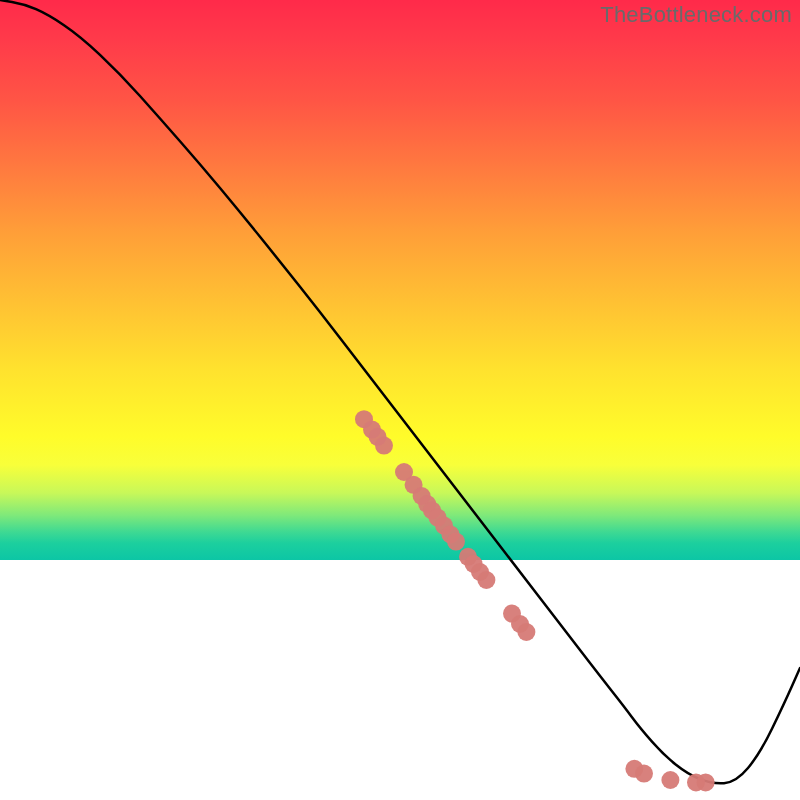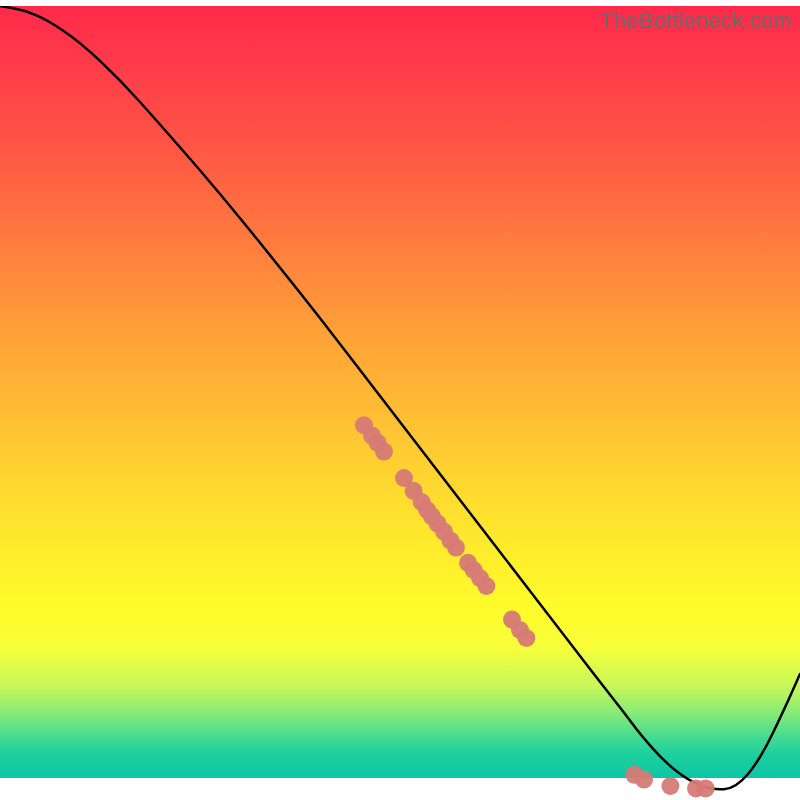--- a/index.html
+++ b/index.html
@@ -7,22 +7,21 @@
     padding: 0;
     width: 800px;
     height: 800px;
     overflow: hidden;
     background: #ffffff;
     font-family: Arial, Helvetica, sans-serif;
   }
   .chart-container {
     position: relative;
     width: 800px;
-    height: 772px;
-    margin-top: 6px;
+    height: 560px;
   }
   .gradient-bg {
     position: absolute;
     inset: 0;
     background: linear-gradient(
       to bottom,
       #ff2a4a 0%,
       #ff3a4a 7%,
       #ff5545 18%,
       #ff7a3f 30%,

